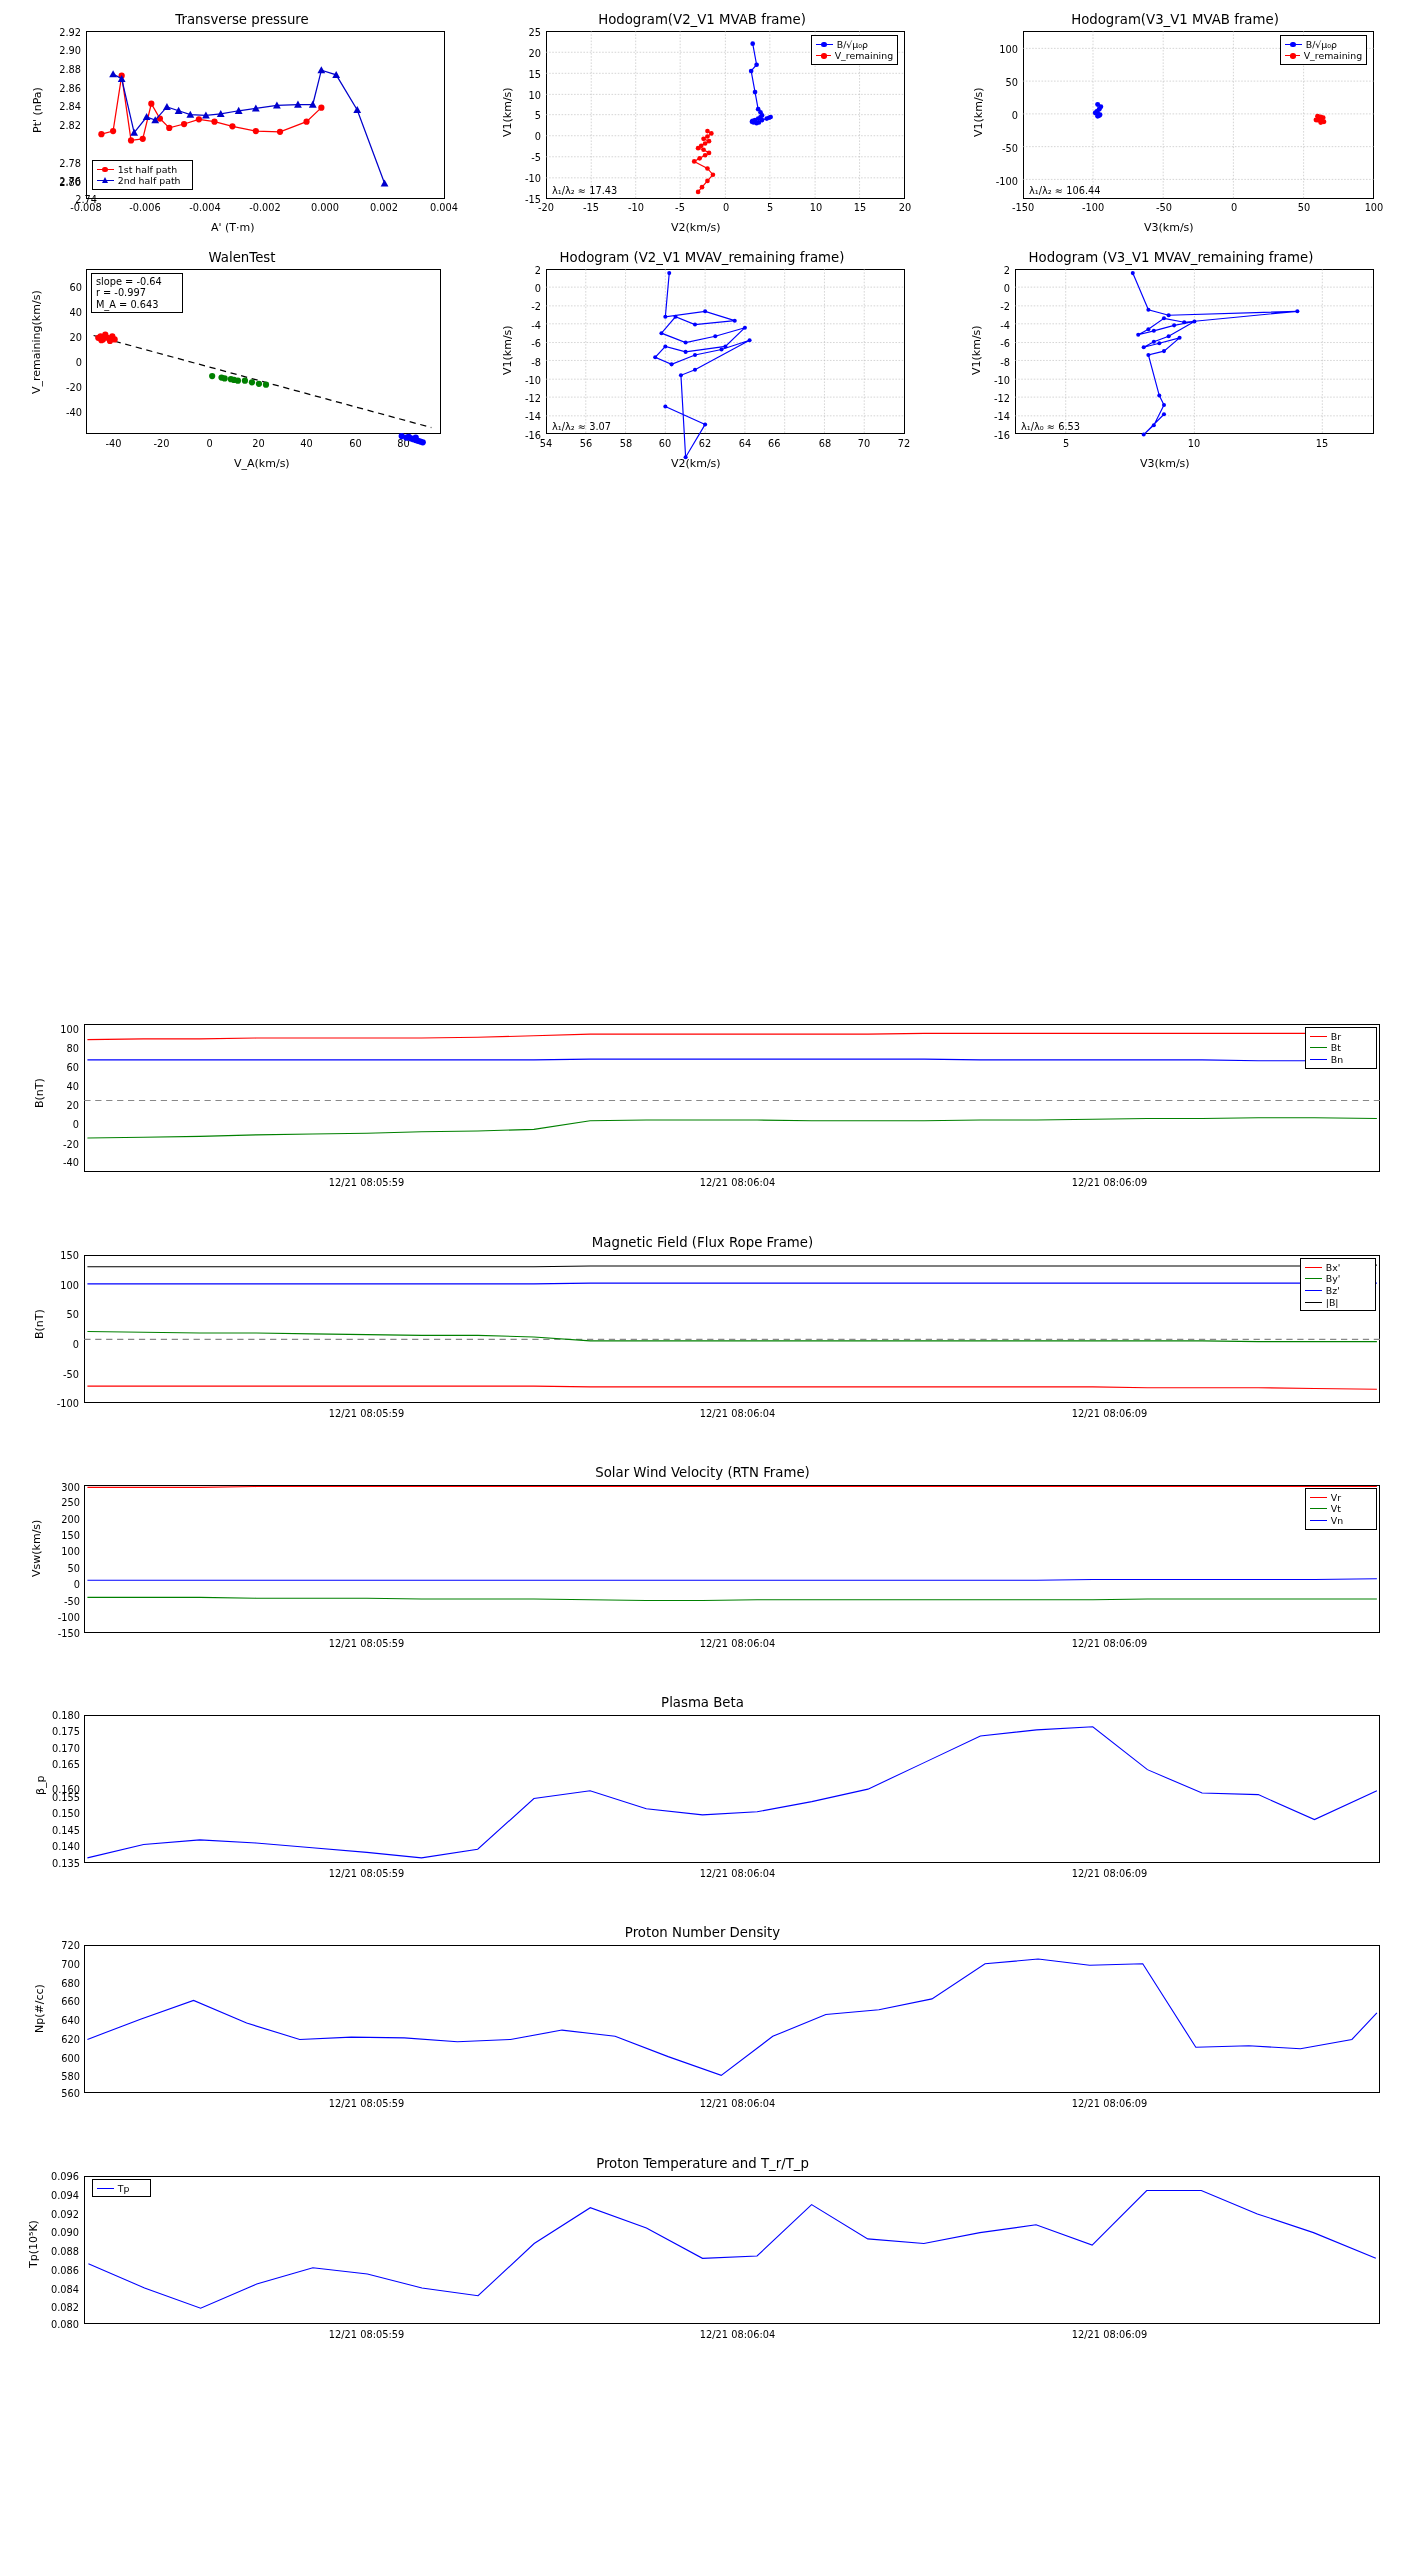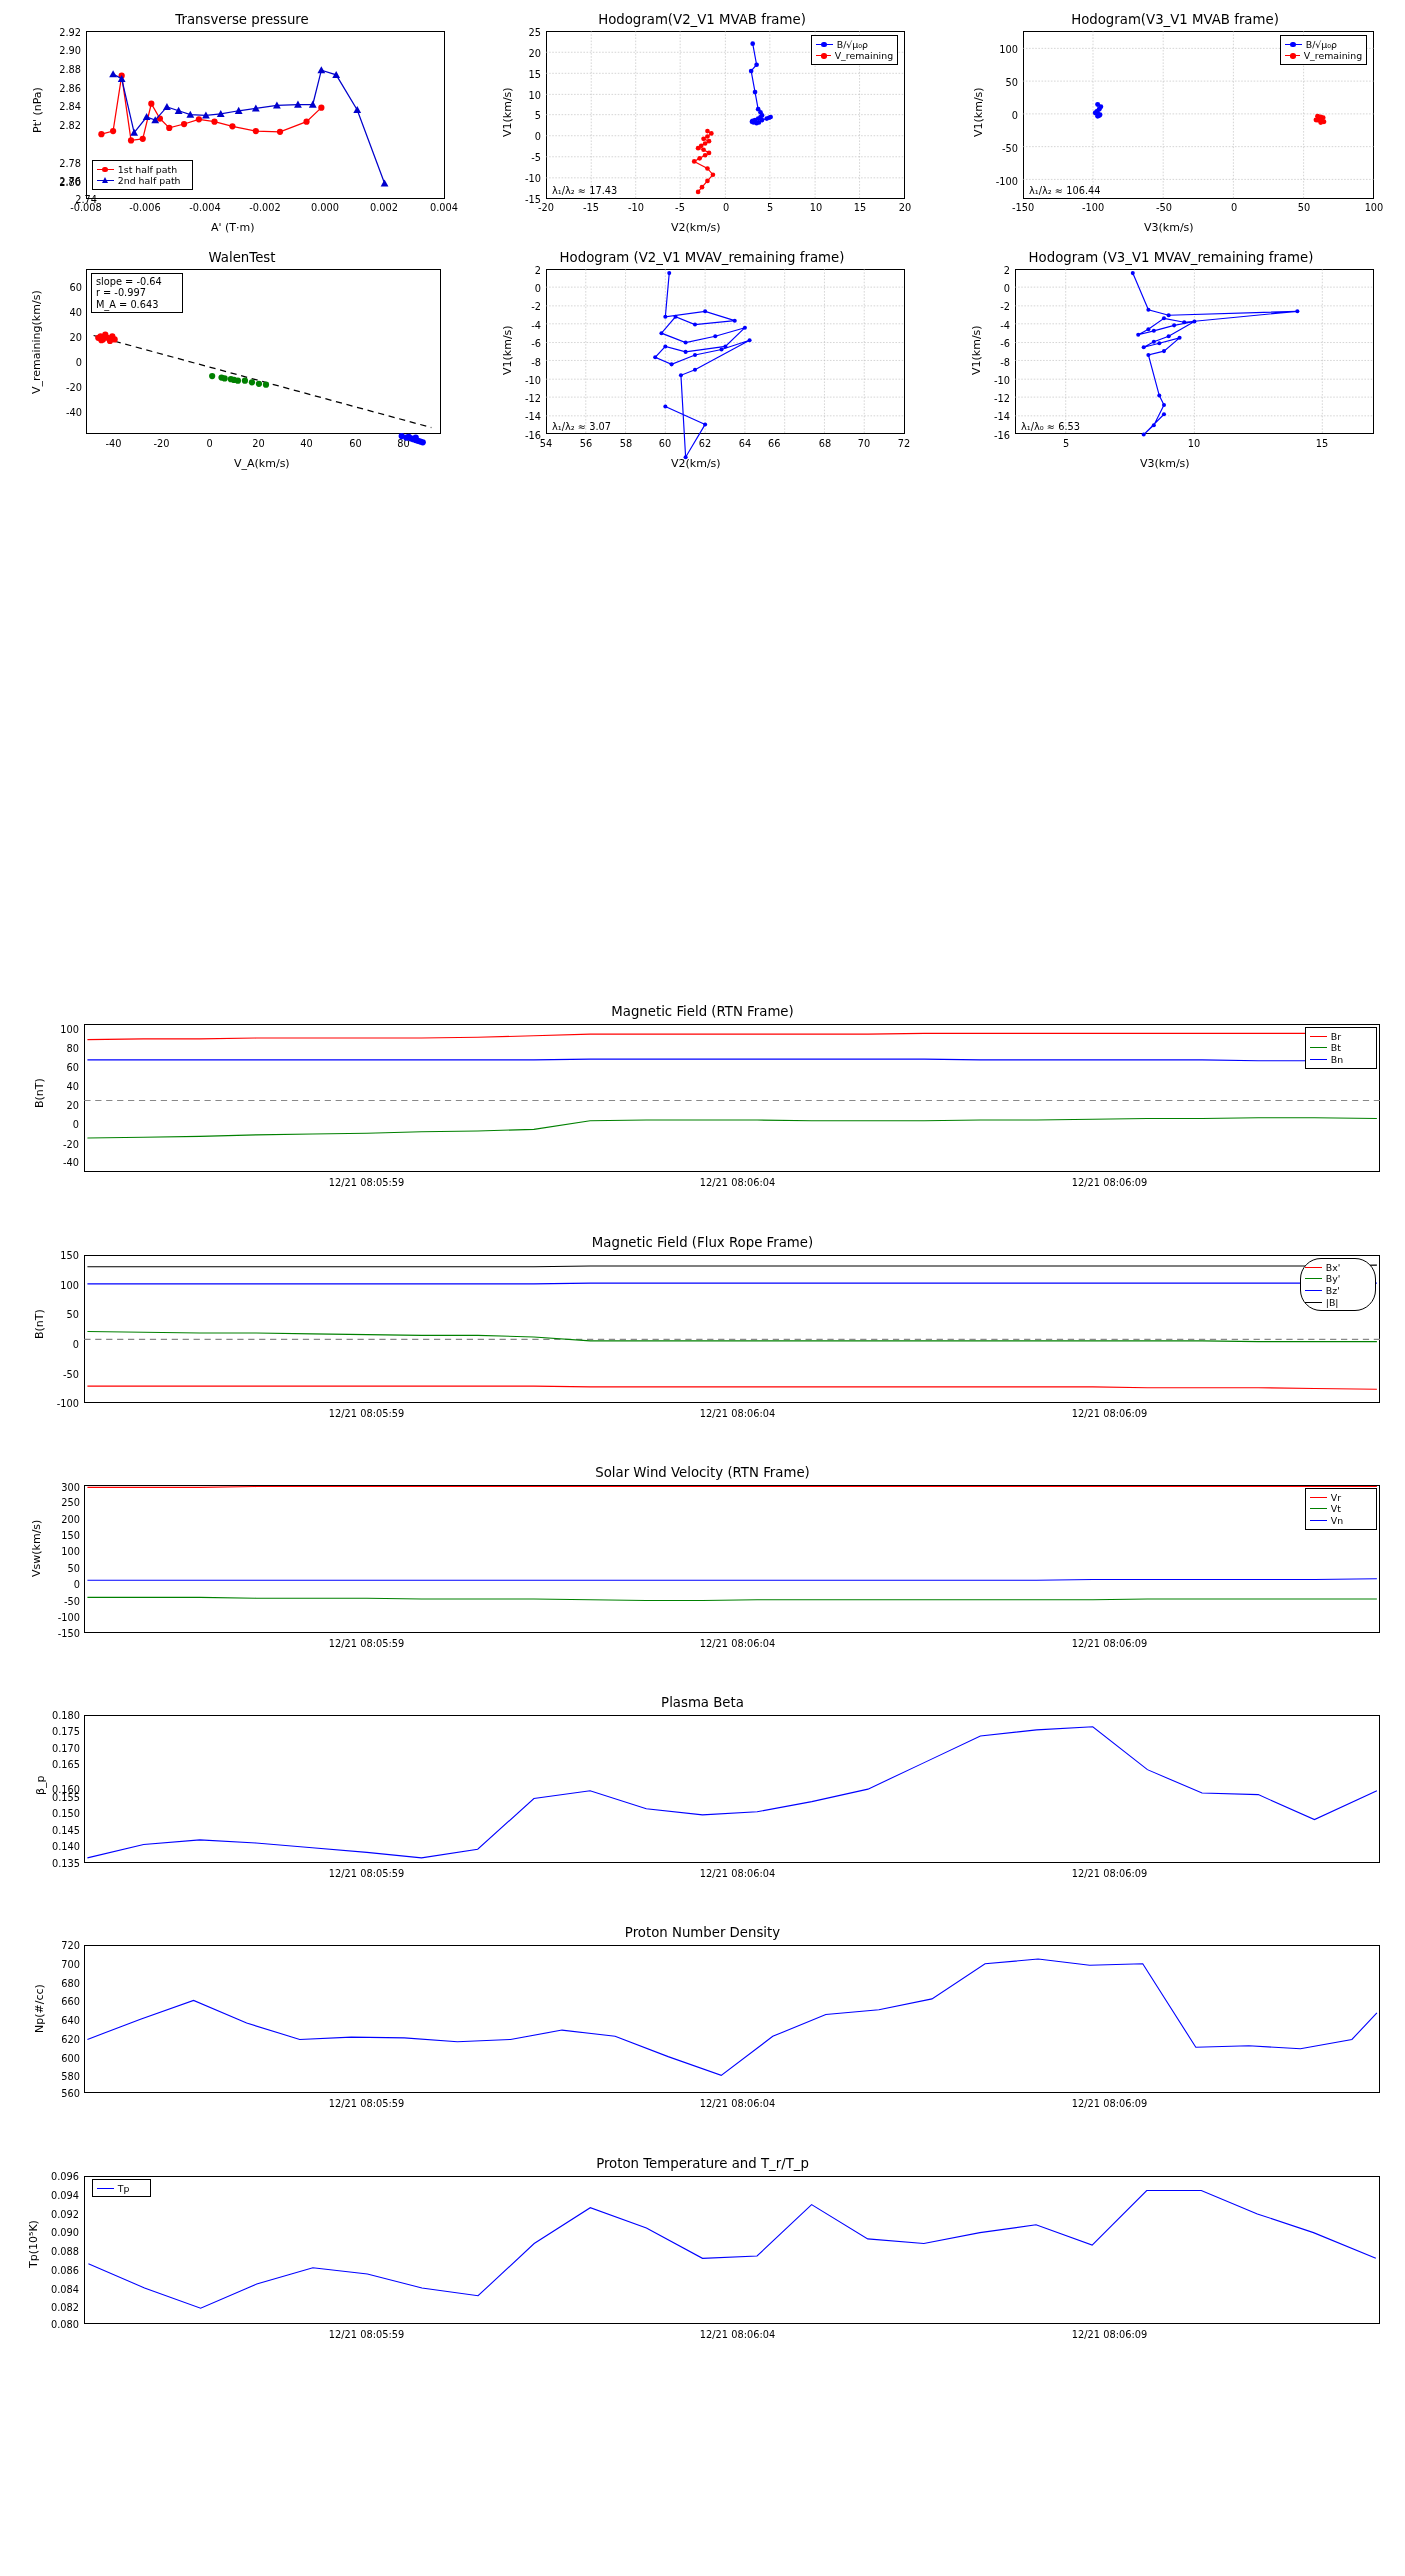--- a/index.html
+++ b/index.html
@@ -488,21 +488,20 @@
           <circle cx="291" cy="214" r="2.6"></circle>
           <circle cx="278" cy="240" r="2.6"></circle>
         <circle cx="265" cy="252" r="2.6"></circle>
           <circle cx="291" cy="226" r="2.6"></circle>
       </g>
     </svg>
     <div class="annot" style="left:84px;top:183px;">λ₁/λ₀ ≈ 6.53</div>
   </div>
 
   <div class="panel" style="left:0;top:991px;width:1405px;height:219px;">
-    <div class="title" style="left:0;top:12.5px;width:1405px;">Magnetic Field (RTN Frame)</div>
     <div class="axes" style="left:84px;top:33px;width:1296px;height:148px;"></div>
     <div class="ylabel" style="left:33px;top:117px;">B(nT)</div>
 
     <div class="tickR" style="left:45px;top:33px;width:34px;">100</div>
     <div class="tickR" style="left:45px;top:52px;width:34px;">80</div>
     <div class="tickR" style="left:45px;top:71px;width:34px;">60</div>
     <div class="tickR" style="left:45px;top:90px;width:34px;">40</div>
     <div class="tickR" style="left:45px;top:109px;width:34px;">20</div>
     <div class="tickR" style="left:45px;top:128px;width:34px;">0</div>
     <div class="tickR" style="left:45px;top:148px;width:34px;">-20</div>
@@ -552,21 +551,21 @@
     <div class="tick" style="left:1055px;top:186px;width:109px;text-align:center;">12/21 08:06:09</div>
 
     <svg width="1405" height="219" viewBox="0 0 1800 280">
       <line x1="108" y1="150" x2="1768" y2="150" stroke="#888888" stroke-width="1.6" stroke-dasharray="8,6"></line>
       <polyline fill="none" stroke="#000000" stroke-width="1.4" points="112,57 184,57 256,57 328,57 400,57 470,57 540,57 612,57 684,57 756,56 828,56 900,56 970,56 1040,56 1112,56 1184,56 1256,56 1328,56 1400,56 1470,56 1540,56 1612,56 1684,56 1764,55"></polyline>
       <polyline fill="none" stroke="#0000ff" stroke-width="1.4" points="112,79 184,79 256,79 328,79 400,79 470,79 540,79 612,79 684,79 756,78 828,78 900,78 970,78 1040,78 1112,78 1184,78 1256,78 1328,78 1400,78 1470,78 1540,78 1612,78 1684,78 1764,78"></polyline>
       <polyline fill="none" stroke="#008000" stroke-width="1.4" points="112,140 184,141 256,142 328,142 400,143 470,144 540,145 612,145 684,147 756,152 828,152 900,152 970,152 1040,152 1112,152 1184,152 1256,152 1328,152 1400,152 1470,152 1540,152 1612,153 1684,153 1764,153"></polyline>
       <polyline fill="none" stroke="#ff0000" stroke-width="1.4" points="112,210 184,210 256,210 328,210 400,210 470,210 540,210 612,210 684,210 756,211 828,211 900,211 970,211 1040,211 1112,211 1184,211 1256,211 1328,211 1400,211 1470,212 1540,212 1612,212 1684,213 1764,214"></polyline>
     </svg>
 
-    <div class="legend" style="left:1300px;top:36px;width:76px;border-radius:21px;">
+    <div class="legend" style="left:1300px;top:36px;width:76px;">
       <div class="row">
           <span class="swatch" style="border-top-color:#ff0000;"></span>
           <span>Bx'</span>
         </div>
       <div class="row">
           <span class="swatch" style="border-top-color:#008000;"></span>
           <span>By'</span>
         </div>
       <div class="row">
           <span class="swatch" style="border-top-color:#0000ff;"></span>

